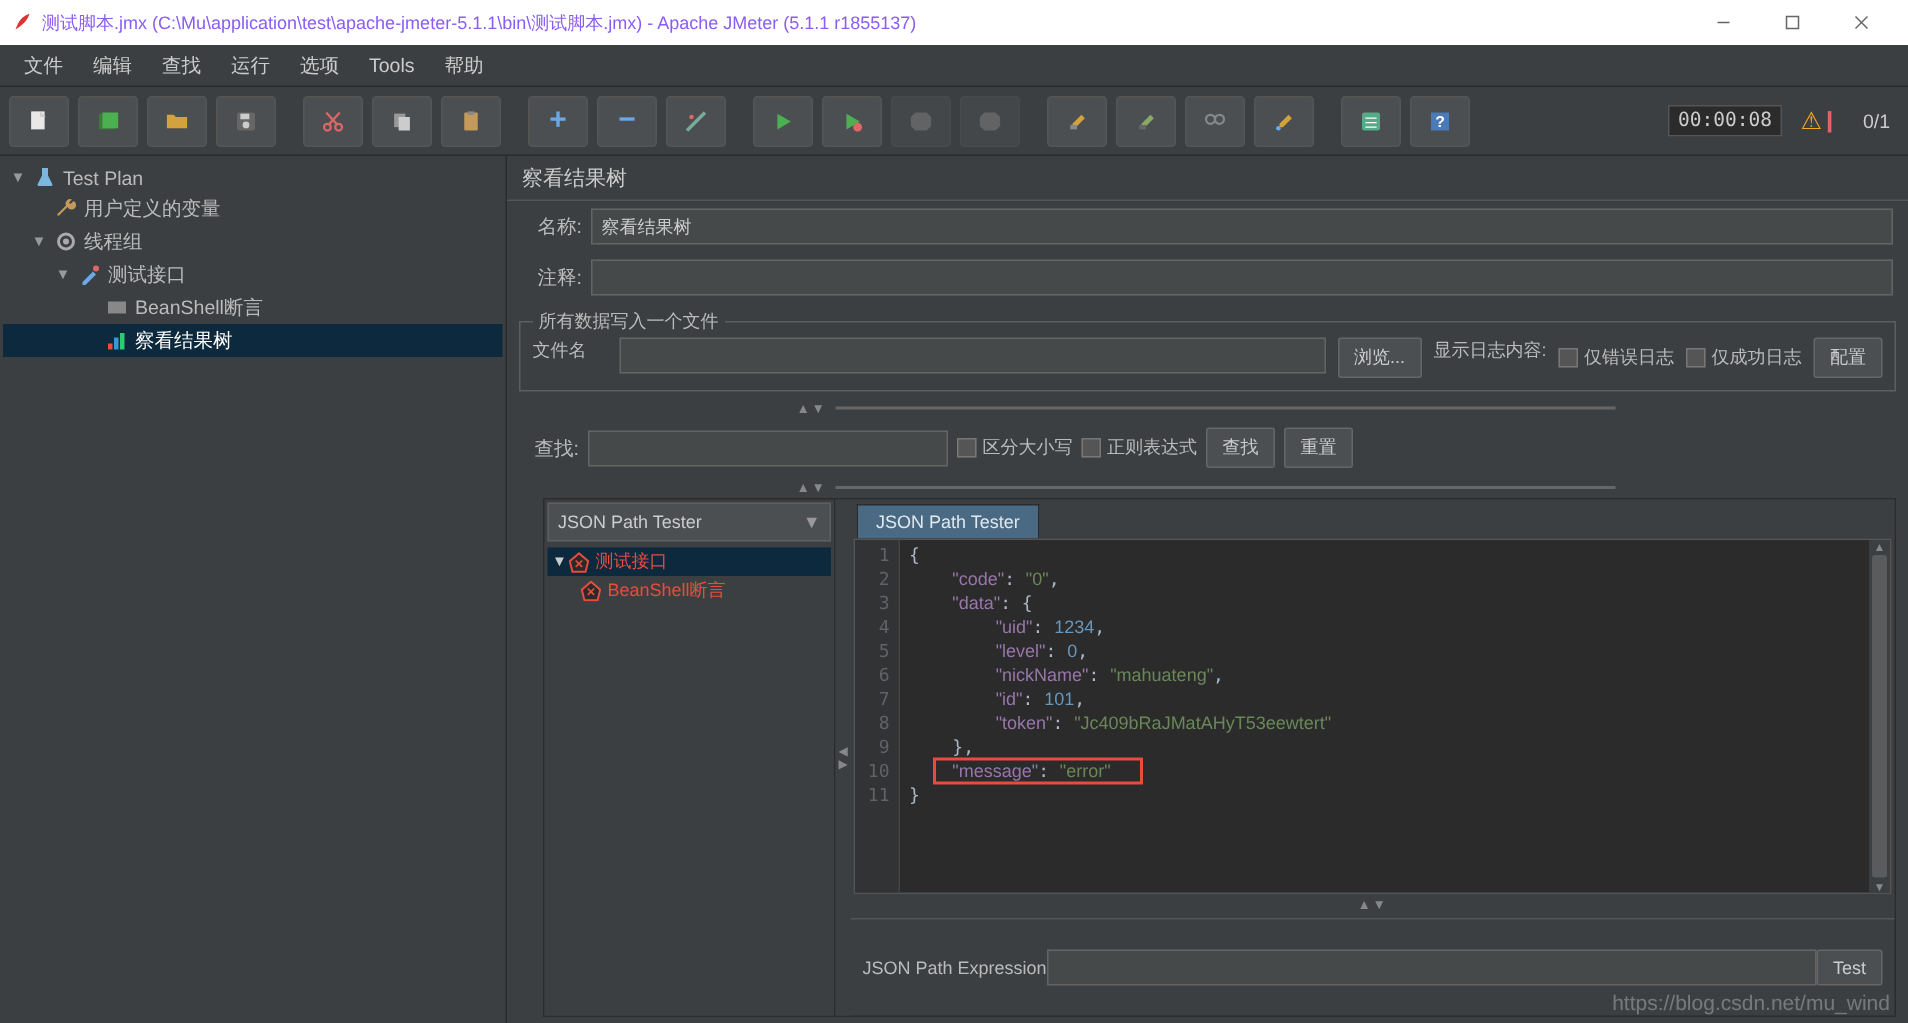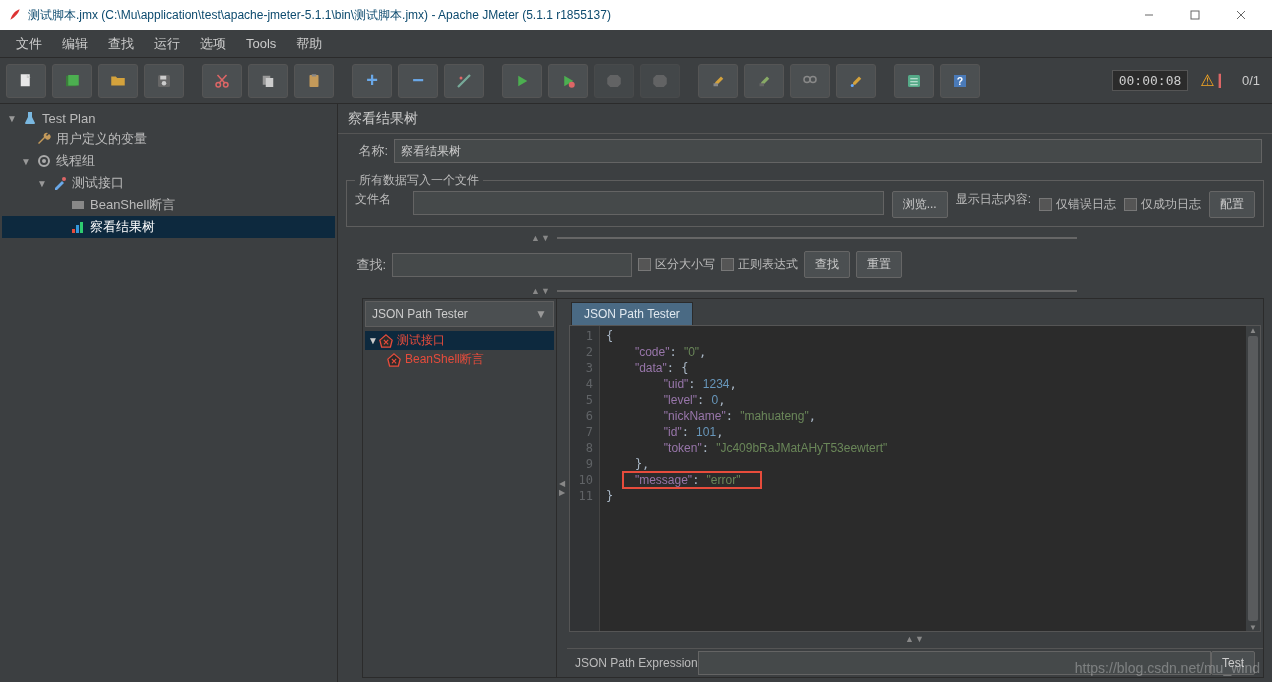--- a/index.html
+++ b/index.html
@@ -1,20 +1,20 @@
 <!DOCTYPE html>
 <html><head>
 <meta charset="utf-8">
 <style>
 * { box-sizing: border-box; margin: 0; padding: 0; font-family: "Microsoft YaHei", Arial, sans-serif; }
 body { width: 1272px; height: 682px; background: #3c3f41; color: #bbb; font-size: 12px; overflow: hidden; position: relative; }
 
 .titlebar { height: 30px; background: #fff; display: flex; align-items: center; padding: 0 8px; color: #555; }
 .titlebar .feather { width: 14px; height: 14px; margin-right: 6px; color: #d33; }
-.titlebar .title { flex: 1; font-size: 12px; color: #0c4a6e; }
+.titlebar .title { flex: 1; font-size: 12px; color: #8b5cf6; }
 .winbtns { display: flex; }
 .winbtn { width: 46px; height: 30px; display: flex; align-items: center; justify-content: center; color: #666; }
 .winbtn svg { width: 10px; height: 10px; }
 
 .menubar { height: 28px; background: #3c3f41; display: flex; align-items: center; padding: 0 6px; border-bottom: 1px solid #2b2b2b; }
 .menubar span { padding: 4px 10px; color: #ccc; font-size: 13px; }
 
 .toolbar { height: 46px; background: #3c3f41; display: flex; align-items: center; padding: 0 6px; border-bottom: 1px solid #2b2b2b; gap: 6px; }
 .tbtn { width: 40px; height: 34px; background: #4b4f51; border: 1px solid #555; border-radius: 3px; display: flex; align-items: center; justify-content: center; }
 .tbtn svg { width: 18px; height: 18px; }
@@ -57,21 +57,21 @@
 .code-area { flex: 1; display: flex; background: #2b2b2b; min-height: 0; border: 1px solid #555; margin: 0 2px; overflow: hidden; }
 .gutter { width: 30px; background: #313335; color: #606366; font-family: Consolas, monospace; font-size: 12px; text-align: right; padding: 2px 6px 2px 2px; line-height: 16px; border-right: 1px solid #444; }
 .codetext { flex: 1; padding: 2px 6px; font-family: Consolas, monospace; font-size: 12px; line-height: 16px; color: #a9b7c6; white-space: pre; position: relative; }
 .codetext .str { color: #6a8759; }
 .codetext .key { color: #9876aa; }
 .codetext .num { color: #6897bb; }
 .highlight-box { position: absolute; border: 2px solid #e74c3c; }
 .scrollbar-track { width: 14px; background: #3c3f41; display:flex; flex-direction:column; }
 .scrollbar-thumb { background: #595b5d; margin: 2px; border-radius: 2px; }
 
-.bottom-section { border-top: 1px solid #555; padding: 2px 8px; display: flex; align-items: center; margin-top: 2px; }
+.bottom-section { border-top: 1px solid #555; padding: 20px 8px; display: flex; align-items: center; margin-top: 2px; }
 .bottom-section label { font-size: 12px; color: #bbb; }
 .watermark { position: absolute; right: 12px; bottom: 6px; color: rgba(255,255,255,0.3); font-size: 14px; font-family: Arial; }
 </style>
 </head>
 <body>
 
 <div class="titlebar">
   <span class="feather">
     <svg viewBox="0 0 24 24">
         <path fill="#d33" d="M4 20 C8 8 14 4 20 2 C18 8 14 14 4 20 Z"></path>
@@ -297,20 +297,24 @@
         </span>
       <span>察看结果树</span>
     </div>
   </div>
 
   <div class="right">
     <div class="panel-head">察看结果树</div>
     <div class="formrow">
       <label>名称:</label>
       <input class="textin" value="察看结果树" style="">
+    </div>
+    <div class="formrow">
+      <label>注释:</label>
+      <input class="textin" style="">
     </div>
 
     <fieldset class="fieldset">
       <legend>所有数据写入一个文件</legend>
       <div style="display:flex;gap:8px">
         <label style="width:50px">文件名</label>
         <input class="textin" style="flex: 1 1 0%;">
         <button class="btn">浏览...</button>
         <span>显示日志内容:</span>
         <div class="chk">

